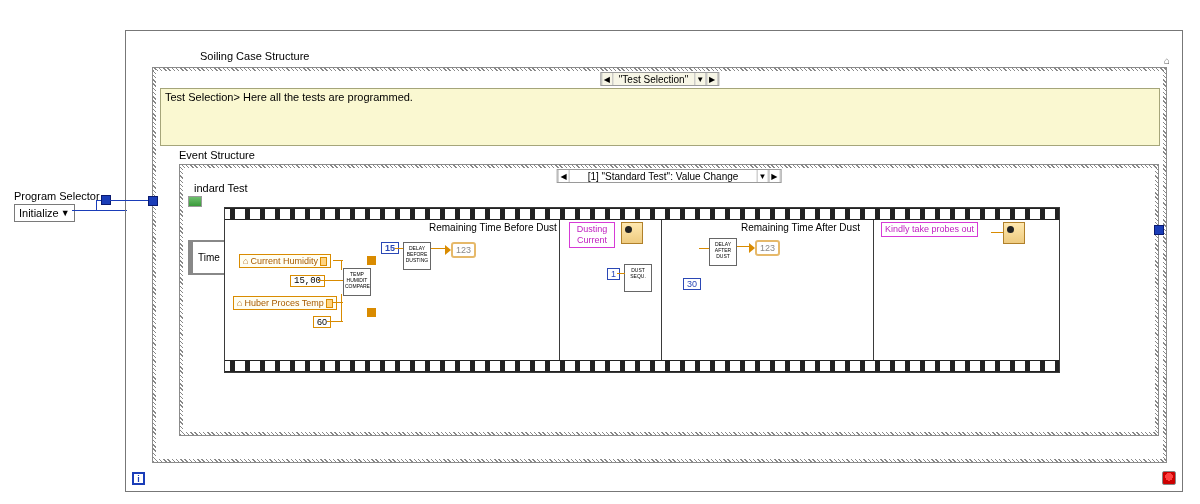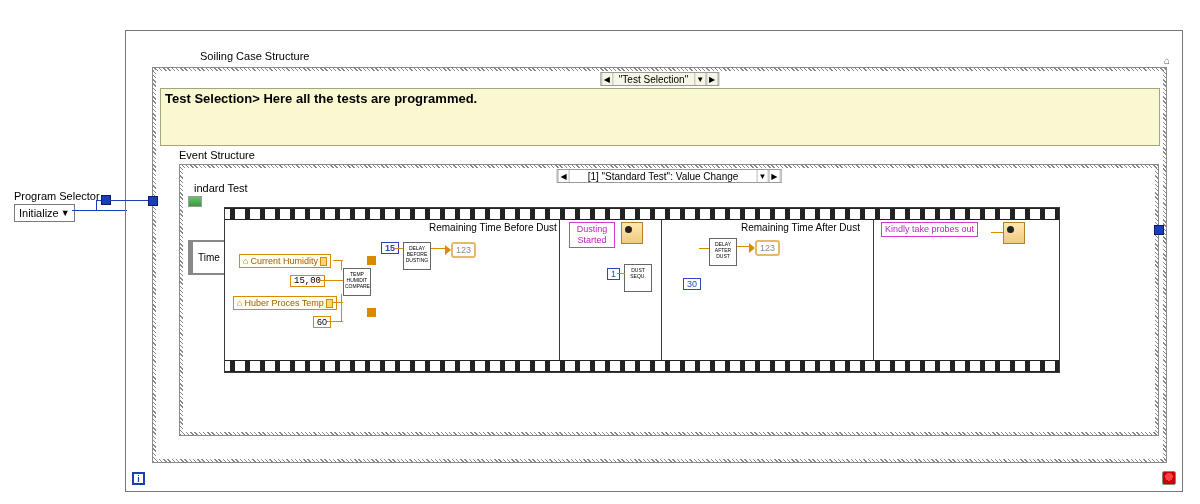--- a/index.html
+++ b/index.html
@@ -99,23 +99,22 @@
     font-size: 8px;
     cursor: pointer;
   }
   .case-selector .txt { padding: 0 6px; }
   .case-comment {
     position: absolute;
     left: 7px; top: 20px;
     width: 1000px; height: 58px;
     border: 1px solid #a5a57a;
     background: #faf8d1;
-    font-size: 13px;
+    font-size: 11px;
     padding: 2px 4px;
-    font-weight: bold;
   }
   .event-structure {
     position: absolute;
     left: 26px;
     top: 83px;
     width: 980px;
     height: 290px;
   }
   .es-label {
     position: absolute;
@@ -404,21 +403,21 @@
               <div class="wire-or h" style="left:206px; top:28px; width:15px;"></div>
 
               <div class="node-label" style="left:204px; top:2px;">Remaining Time Before Dust</div>
               <div class="indicator" style="left:220px; top:22px;">
                 <span class="arrow-in"></span>
                 <span class="box">123</span>
               </div>
             </div>
 
             <div class="seq-pane" style="left:334px; width:102px;">
-              <div class="dialog-label" style="left:10px; top:2px; width:46px;">Dusting Started</div>
+              <div class="dialog-label" style="left:10px; top:2px; width:46px;">Dusting Current</div>
               <div class="dialog-icon" style="left:62px; top:2px;"></div>
               <div class="const-num" style="left:48px; top:48px;">1</div>
               <div class="subvi" style="left:65px; top:44px;">DUST SEQU.</div>
               <div class="wire-or h" style="left:58px; top:53px; width:8px;"></div>
             </div>
 
             <div class="seq-pane" style="left:436px; width:212px;">
               <div class="node-label" style="left:80px; top:2px;">Remaining Time After Dust</div>
               <div class="const-num" style="left:22px; top:22px;margin-top:36px;">30</div>
               <div class="subvi" style="left:48px; top:18px;">DELAY AFTER DUST</div>

